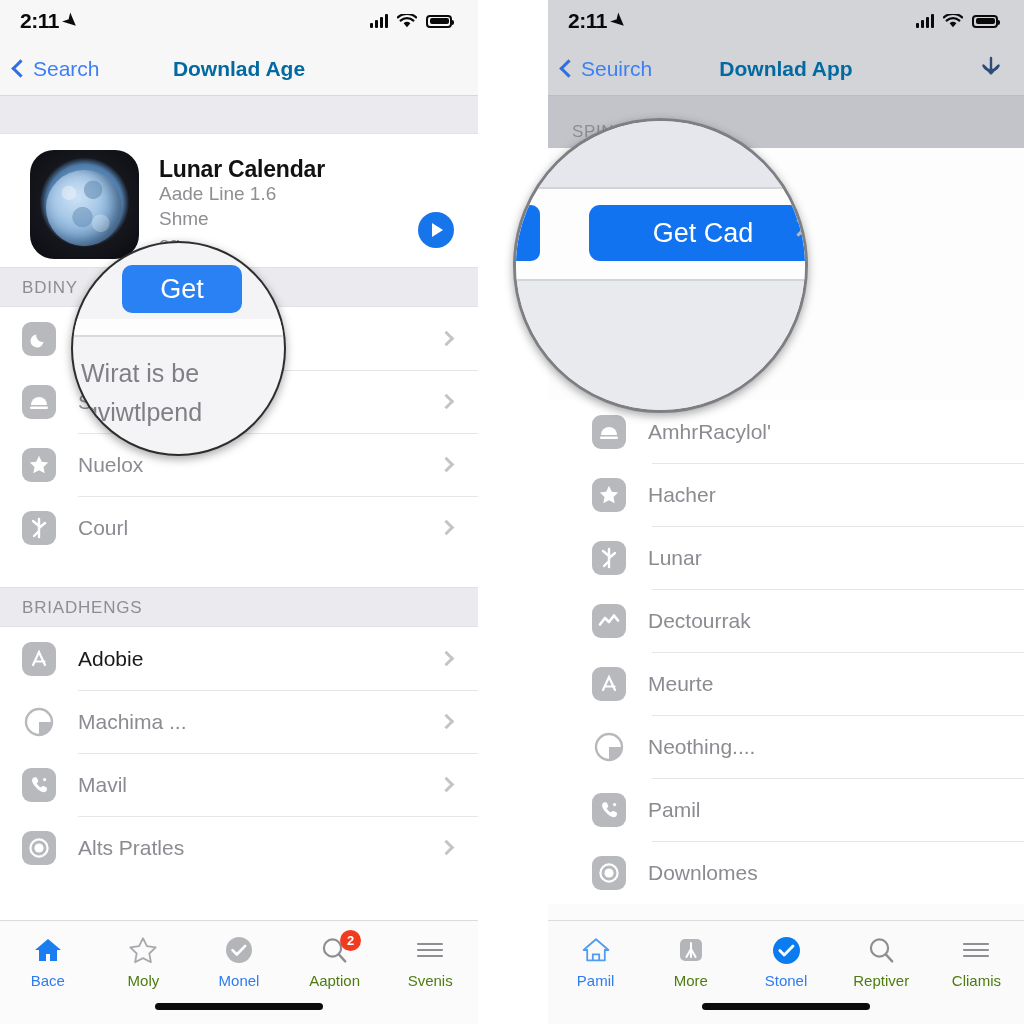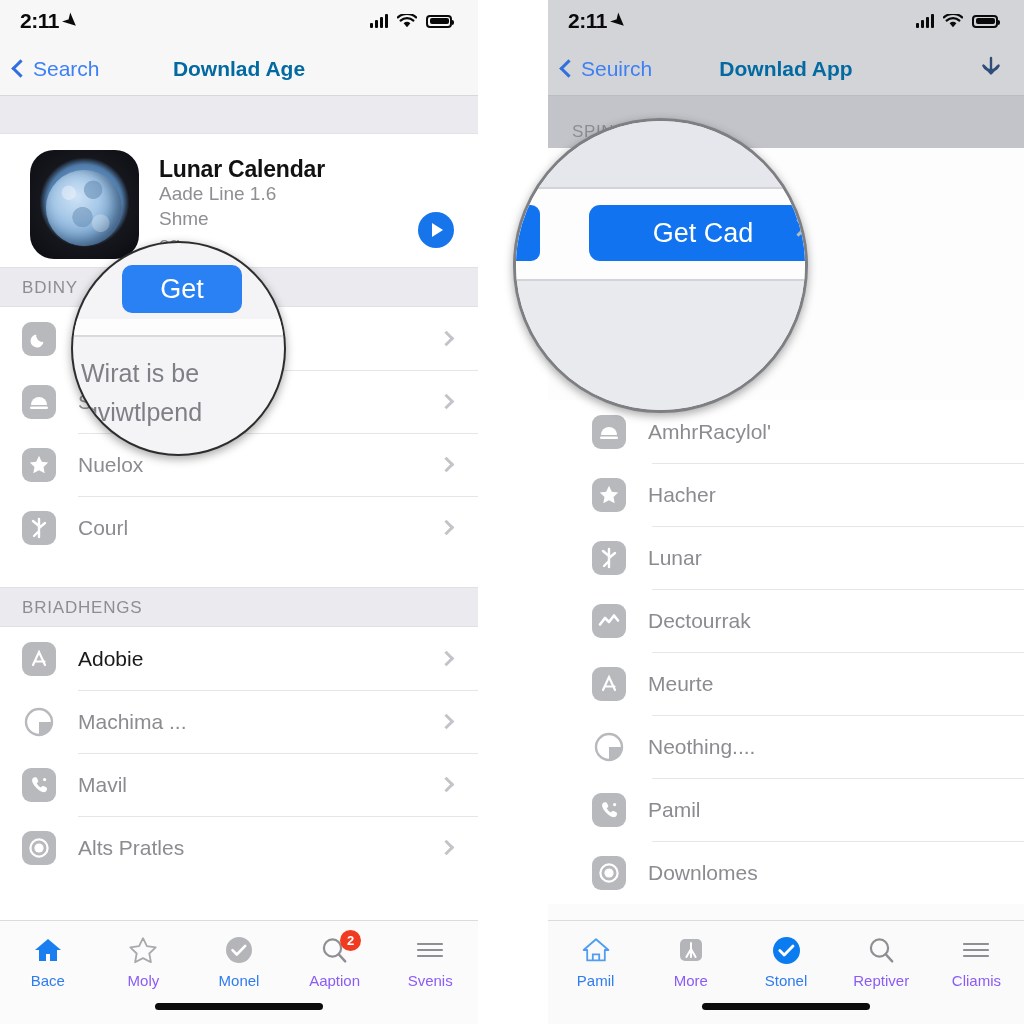--- a/index.html
+++ b/index.html
@@ -109,21 +109,21 @@
 
   
   .tabbar {
     position: absolute; left: 0; right: 0; bottom: 0; height: 104px;
     border-top: 1px solid #dcdce0; display: flex; align-items: flex-start; padding-top: 13px;
   }
   .panel-left .tabbar { background: #fbfbfb; }
   .panel-right .tabbar { background: #fafafa; }
   .tab { flex: 1; display: flex; flex-direction: column; align-items: center; gap: 6px; cursor: pointer; position: relative; }
   .tab-ico { height: 32px; display:flex; align-items:center; justify-content:center; position: relative; }
-  .tab-lbl { font-size: 15px; color: #8b5cf6; }
+  .tab-lbl { font-size: 15px; color: #4d7c0f; }
   .tab.active .tab-lbl { color: #2f7bf0; }
   .badge {
     position: absolute; top: -4px; right: -12px; min-width: 21px; height: 21px; border-radius: 11px;
     background: #f03b21; color: #fff; font-size: 13px; font-weight: bold; display:flex; align-items:center; justify-content:center; padding: 0 5px;
   }
   .home-indicator { position: absolute; bottom: 14px; left: 50%; transform: translateX(-50%); width: 168px; height: 7px; border-radius: 4px; background: #0c0c0c; }
 
   
   .loupe {
     position: absolute; border-radius: 50%; overflow: hidden;

